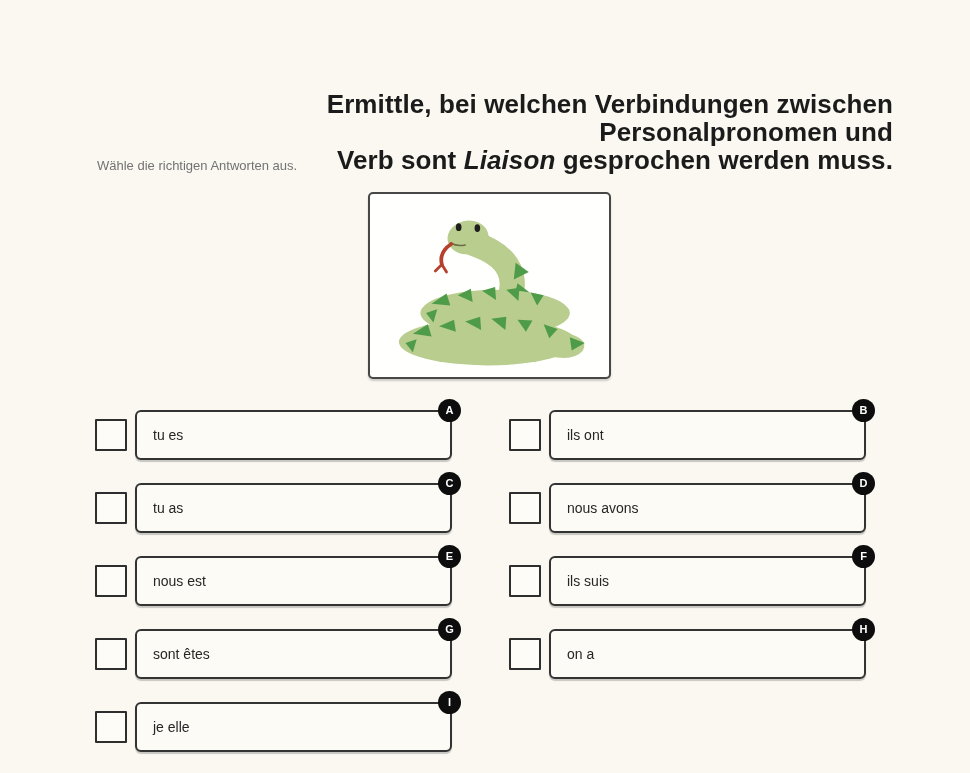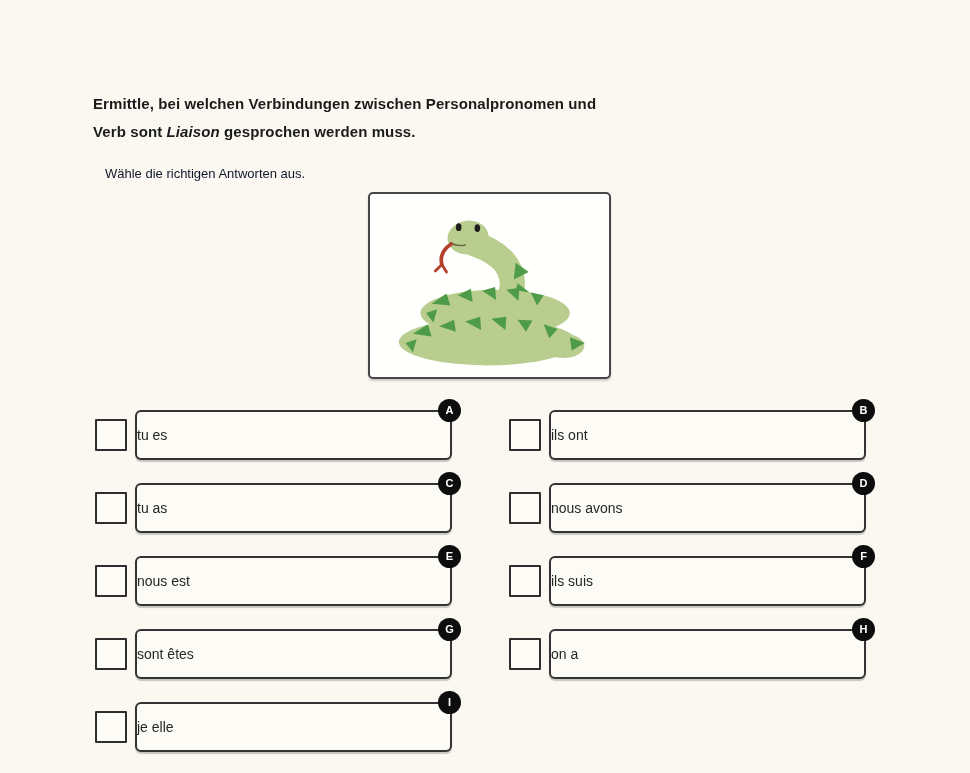--- a/index.html
+++ b/index.html
@@ -15,35 +15,36 @@
     overflow: hidden;
     color: #1c1c1c;
   }
 
   .question-title {
     position: absolute;
     left: 93px;
     top: 90px;
     width: 800px;
     margin: 0;
-    font-size: 15px;
+    font-size: 26px;
     line-height: 28px;
     font-weight: 700;
     color: #1b1b1b;
     letter-spacing: 0.1px;
+    text-align: right;
   }
   .question-title .italic { font-style: italic; margin-top: 44px; }
 
   .instruction {
     position: absolute;
     left: 93px;
     top: 154px;
-    margin: 12px;
+    margin: 4px;
     font-size: 13px;
-    color: #0f172a;
+    color: #737373;
   }
 
   .image-card {
     position: absolute;
     left: 368px;
     top: 192px;
     width: 239px;
     height: 183px;
     background: #fffffd;
     border: 2px solid #474747;
@@ -90,21 +91,21 @@
     background: #fcfbf5;
     border: 2px solid #333333;
     border-radius: 6px;
     box-shadow: 0 2px 1px rgba(0,0,0,0.2);
     display: flex;
     align-items: center;
     cursor: pointer;
   }
 
   .option-label {
-    padding-left: 0;
+    padding-left: 16px;
     font-size: 14px;
     color: #262626;
   }
 
   .option-letter-badge {
     position: absolute;
     top: -13px;
     right: -11px;
     width: 23px;
     height: 23px;

